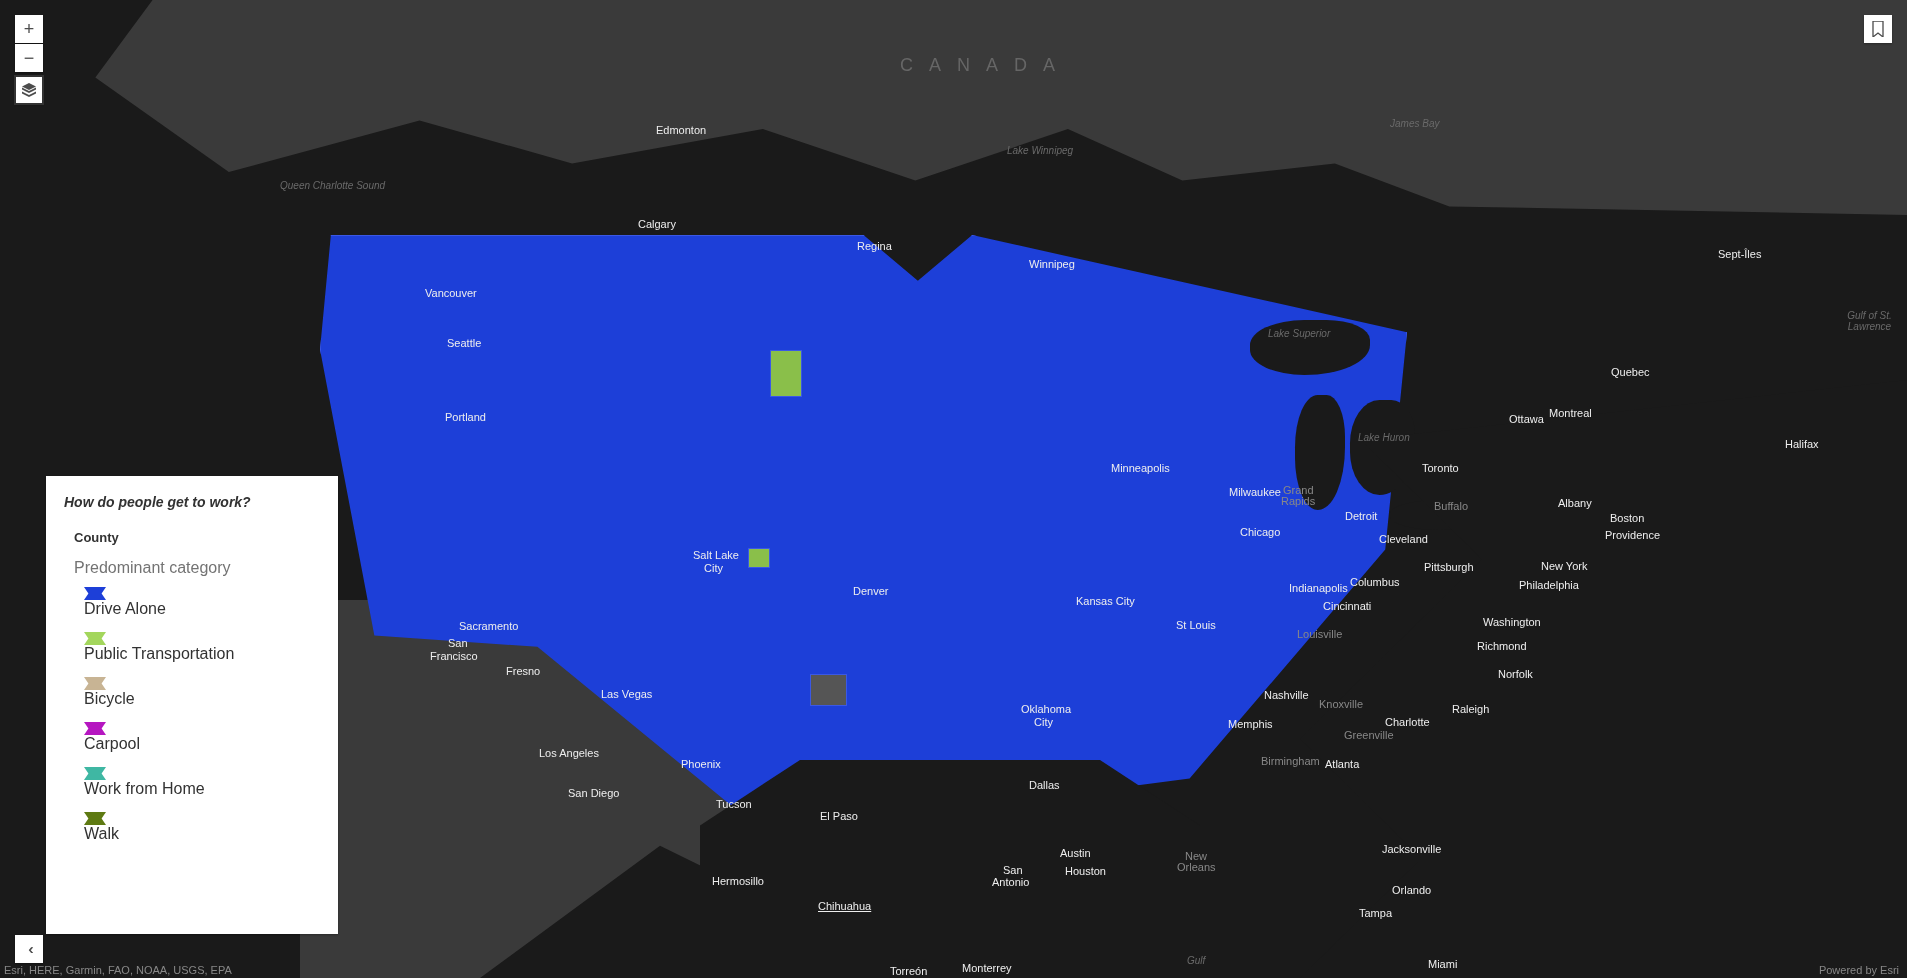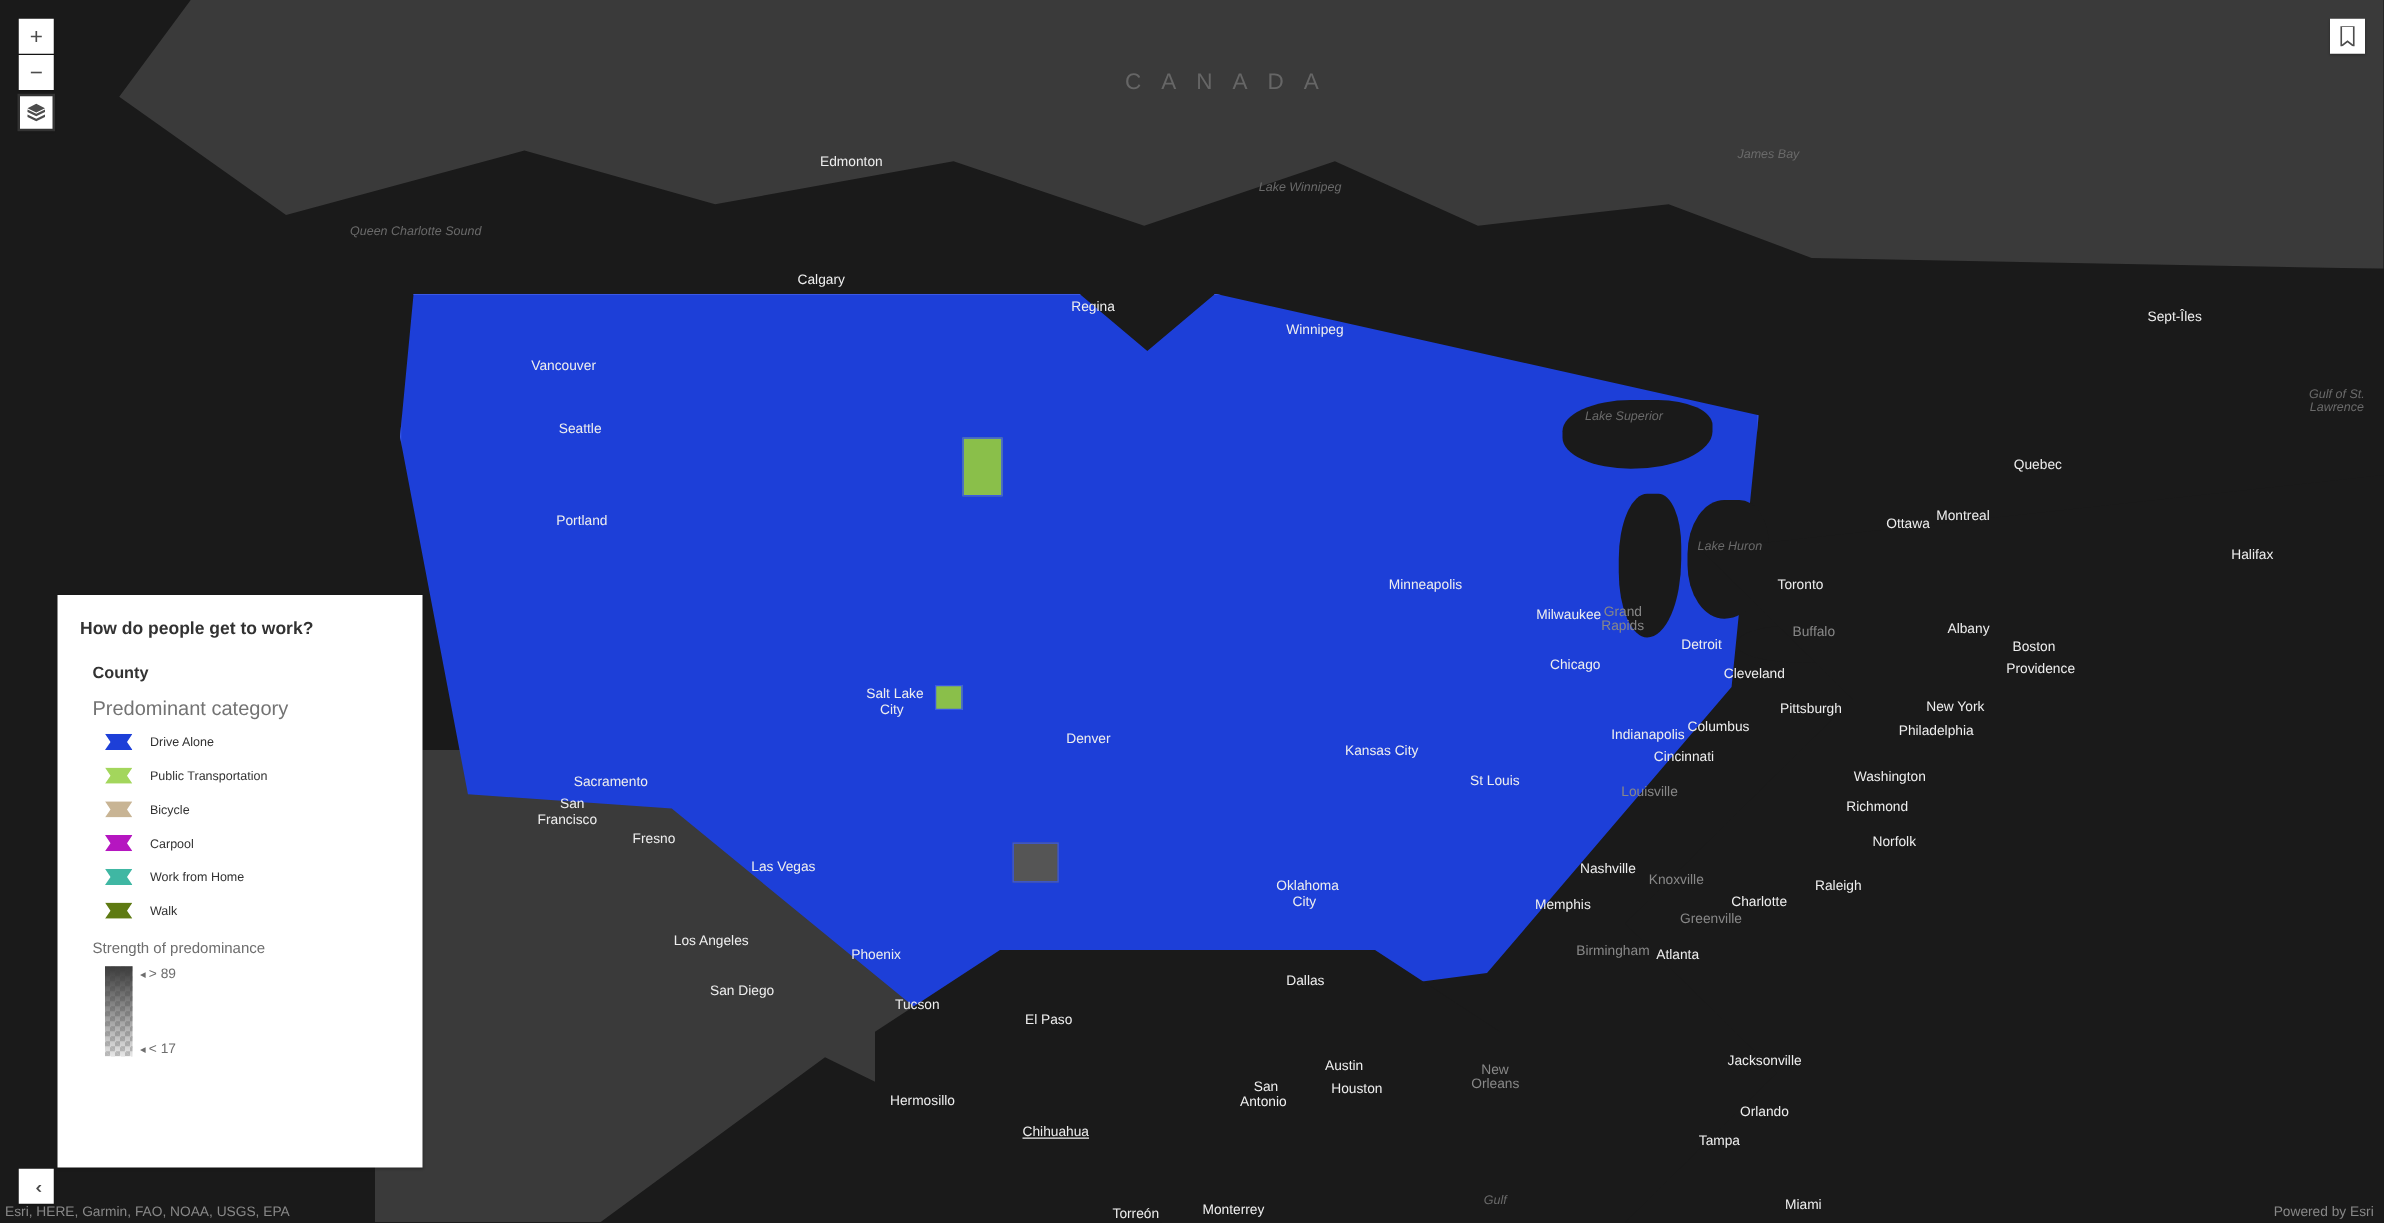--- a/index.html
+++ b/index.html
@@ -32,24 +32,24 @@
   
   .btn{position:absolute;width:28px;height:28px;background:#fff;display:flex;align-items:center;justify-content:center;box-shadow:0 1px 2px rgba(0,0,0,.3);cursor:pointer;color:#4c4c4c;font-size:18px;}
   .btn.outline{outline:2px solid #333;outline-offset:-1px;}
   #zoom-in{left:15px;top:15px;}
   #zoom-out{left:15px;top:44px;}
   #layers{left:15px;top:76px;}
   #bookmark{left:1864px;top:15px;}
   #collapse{left:15px;top:935px;}
   
   .legend{position:absolute;left:46px;top:476px;width:292px;height:458px;background:#fff;color:#323232;padding:18px 0 0 0;box-sizing:border-box;box-shadow:0 1px 2px rgba(0,0,0,.3);}
-  .legend h1{font-size:14px;font-weight:600;margin:0 0 20px 18px;}
+  .legend h1{font-size:14px;font-weight:600;margin:0 0 20px 18px;font-style:italic;}
   .legend h2{font-size:13px;font-weight:600;margin:0 0 14px 28px;color:#323232;}
   .legend h3{font-size:16px;font-weight:400;color:#737373;margin:0 0 10px 28px;}
-  .leg-row{display:flex;align-items:flex-end;margin:0 0 14px 38px;font-size:10px;color:#323232;}
+  .leg-row{display:flex;align-items:flex-start;margin:0 0 14px 38px;font-size:16px;color:#323232;flex-direction:column;}
   .flag{width:22px;height:13px;margin-right:14px;clip-path:polygon(0 0,100% 0,80% 50%,100% 100%,0 100%,20% 50%);}
   .grad-section{margin:16px 0 0 28px;}
   .grad-section .lbl{font-size:12px;color:#6e6e6e;margin-bottom:8px;}
   .grad-body{display:flex;align-items:stretch;margin-left:10px;}
   .grad-ramp{width:22px;height:72px;background:linear-gradient(#3c3c3c 0%,rgba(60,60,60,.12) 100%);
     
     background-image:
       linear-gradient(#3c3c3c 0%,rgba(60,60,60,0) 100%),
       linear-gradient(45deg,#bbb 25%,transparent 25%,transparent 75%,#bbb 75%),
       linear-gradient(45deg,#bbb 25%,#e6e6e6 25%,#e6e6e6 75%,#bbb 75%);
@@ -223,26 +223,16 @@
       </div>
       <div class="leg-row">
         <div class="flag" style="background: rgb(63, 183, 163);"></div>
         <span>Work from Home</span>
       </div>
       <div class="leg-row">
         <div class="flag" style="background: rgb(94, 122, 18);"></div>
         <span>Walk</span>
       </div>
     </div>
-  <div class="grad-section">
-    <div class="lbl">Strength of predominance</div>
-    <div class="grad-body">
-      <div class="grad-ramp"></div>
-      <div class="grad-ticks">
-        <span>&gt; 89</span>
-        <span>&lt; 17</span>
-      </div>
-    </div>
-  </div>
 </div>
 
 <div class="attr-left">Esri, HERE, Garmin, FAO, NOAA, USGS, EPA</div>
 <div class="attr-right">Powered by Esri</div>
 
 </body></html>

